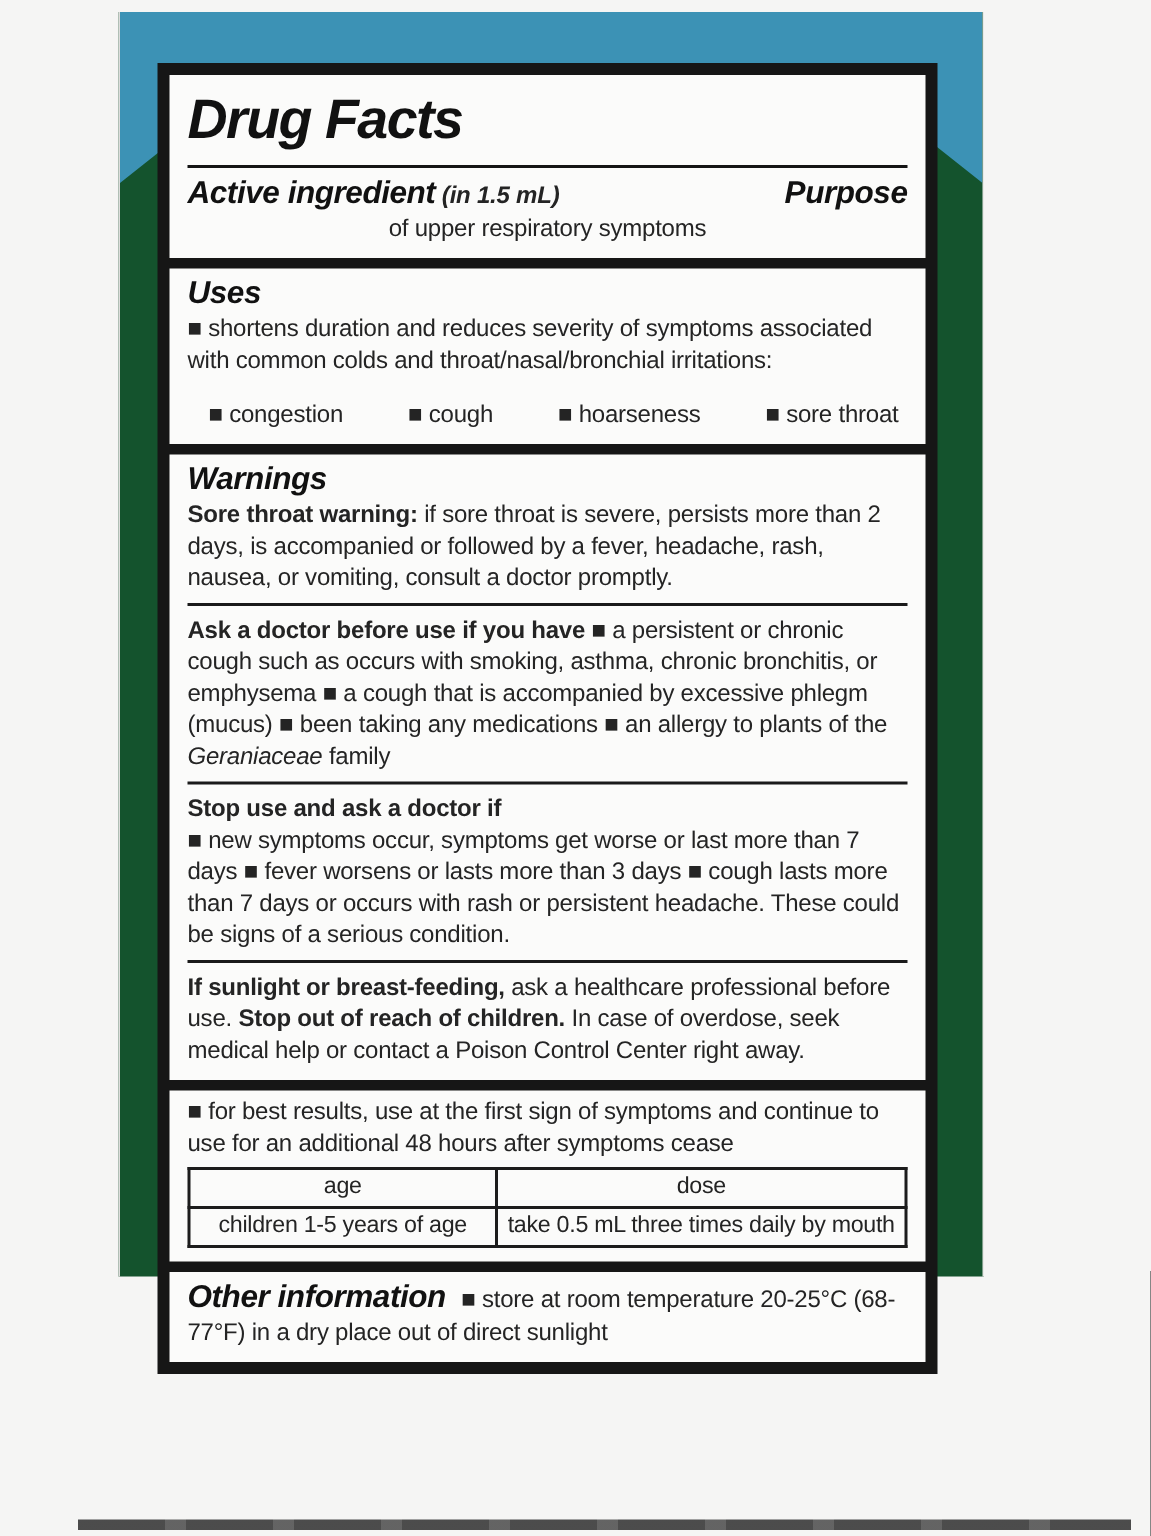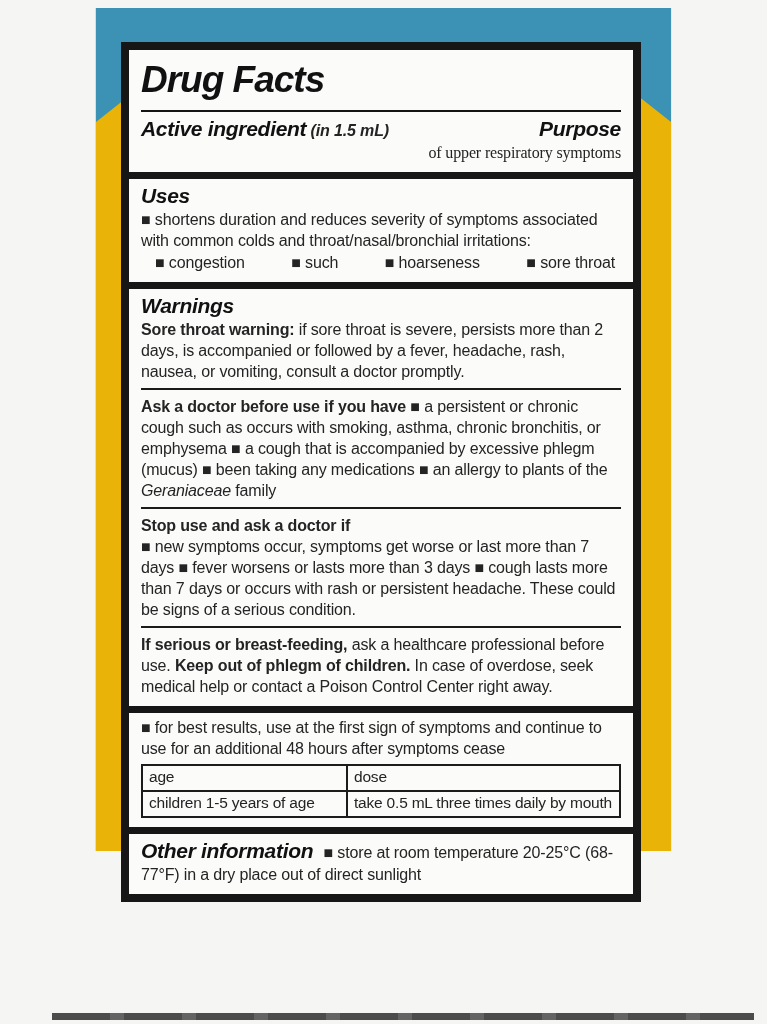--- a/index.html
+++ b/index.html
@@ -4,22 +4,22 @@
 <style>
   * { margin:0; padding:0; box-sizing:border-box; }
   html,body { width:767px; height:1024px; overflow:hidden; }
   body {
     background:#f5f5f4;
     font-family:"Liberation Sans","DejaVu Sans",sans-serif;
     color:#242424;
     position:relative;
   }
   .package {
-    position:absolute; left:95px; top:8px; width:577px; height:843px;
-    background:#eab308;
+    position:absolute; left:79px; top:8px; width:577px; height:843px;
+    background:#14532d;
     border-left:1px solid #dcdcda;
     border-right:1px solid #e9e9e7;
   }
   .banner {
     position:absolute; left:0; top:0; width:100%; height:114px;
     clip-path:polygon(0 0,100% 0,100% 100%,94% 76%,6% 76%,0 100%);
   }
   .bottom-edge {
     position:absolute; left:52px; top:1013px; width:702px; height:7px;
     background:repeating-linear-gradient(90deg,#2e2e2e 0 58px,#4a4a4a 58px 72px);
@@ -38,31 +38,31 @@
   }
   .title {
     font-size:37px; line-height:44px; font-weight:bold; font-style:italic;
     letter-spacing:-1px; color:#111; padding-top:4px;
   }
   .title-rule { border:none; border-top:2.5px solid #141414; margin:8px 0 4px 0; }
   .thin-rule { border:none; border-top:2px solid #1a1a1a; margin:6px 0; }
   .hdr { font-size:21px; line-height:26px; font-weight:bold; font-style:italic; color:#111; letter-spacing:-0.3px; }
   .hdr-sm { font-size:16px; font-weight:bold; font-style:italic; }
   .active-row { display:flex; justify-content:space-between; align-items:flex-end; margin-top:2px; }
-  .right-line { text-align:right;font-family:Liberation Serif, serif; }
+  .right-line { text-align:center; }
   .b { font-weight:bold; }
   .i { font-style:italic; }
-  .symptom-row { display:flex; justify-content:space-between; padding:0 6px 0 14px; margin-top:1px; }
+  .symptom-row { display:flex; justify-content:space-between; padding:0 6px 0 14px; margin-top:15px; }
   .inline-head { margin-right:6px;text-align:center; }
   table.dose {
     width:100%; border-collapse:collapse; margin-top:5px;
     font-size:15.5px; line-height:20px; letter-spacing:-0.2px;
   }
   table.dose th, table.dose td {
-    border:2px solid #1c1c1c; font-weight:normal; text-align:left;
+    border:2px solid #1c1c1c; font-weight:normal; text-align:center;
     padding:1px 6px 3px 6px; vertical-align:top;
   }
   table.dose .col-age { width:205px; }
 </style>
 </head>
 <body>
 
 <div class="package">
 
   <div class="banner" style="background: rgb(60, 146, 181);"></div>
@@ -80,36 +80,36 @@
         <span class="hdr">Purpose</span>
       </div>
       <div class="right-line">of upper respiratory symptoms</div>
     </div>
 
     <div class="section">
       <div class="hdr">Uses</div>
       <div>■ shortens duration and reduces severity of symptoms associated with common colds and throat/nasal/bronchial irritations:</div>
       <div class="symptom-row">
         <span>■ congestion</span>
-        <span>■ such</span>
+        <span>■ cough</span>
         <span>■ hoarseness</span>
         <span>■ sore throat</span>
       </div>
     </div>
 
     <div class="section">
       <div class="hdr">Warnings</div>
       <p><span class="b">Sore throat warning:</span><span> if sore throat is severe, persists more than 2 days, is accompanied or followed by a fever, headache, rash, nausea, or vomiting, consult a doctor promptly.</span></p>
       <hr class="thin-rule">
       <p><span class="b">Ask a doctor before use if you have</span><span> ■ a persistent or chronic cough such as occurs with smoking, asthma, chronic bronchitis, or emphysema ■ a cough that is accompanied by excessive phlegm (mucus) ■ been taking any medications ■ an allergy to plants of the </span><span class="i">Geraniaceae</span><span> family</span></p>
       <hr class="thin-rule">
       <div class="b">Stop use and ask a doctor if</div>
       <p>■ new symptoms occur, symptoms get worse or last more than 7 days ■ fever worsens or lasts more than 3 days ■ cough lasts more than 7 days or occurs with rash or persistent headache. These could be signs of a serious condition.</p>
       <hr class="thin-rule">
-      <p><span class="b">If serious or breast-feeding,</span><span> ask a healthcare professional before use. </span><span class="b">Keep out of phlegm of children.</span><span> In case of overdose, seek medical help or contact a Poison Control Center right away.</span></p>
+      <p><span class="b">If sunlight or breast-feeding,</span><span> ask a healthcare professional before use. </span><span class="b">Stop out of reach of children.</span><span> In case of overdose, seek medical help or contact a Poison Control Center right away.</span></p>
     </div>
 
     <div class="section">
       <div>■ for best results, use at the first sign of symptoms and continue to use for an additional 48 hours after symptoms cease</div>
       <table class="dose">
         <tbody>
             <tr>
           <th class="col-age">age</th>
           <th>dose</th>
         </tr>

